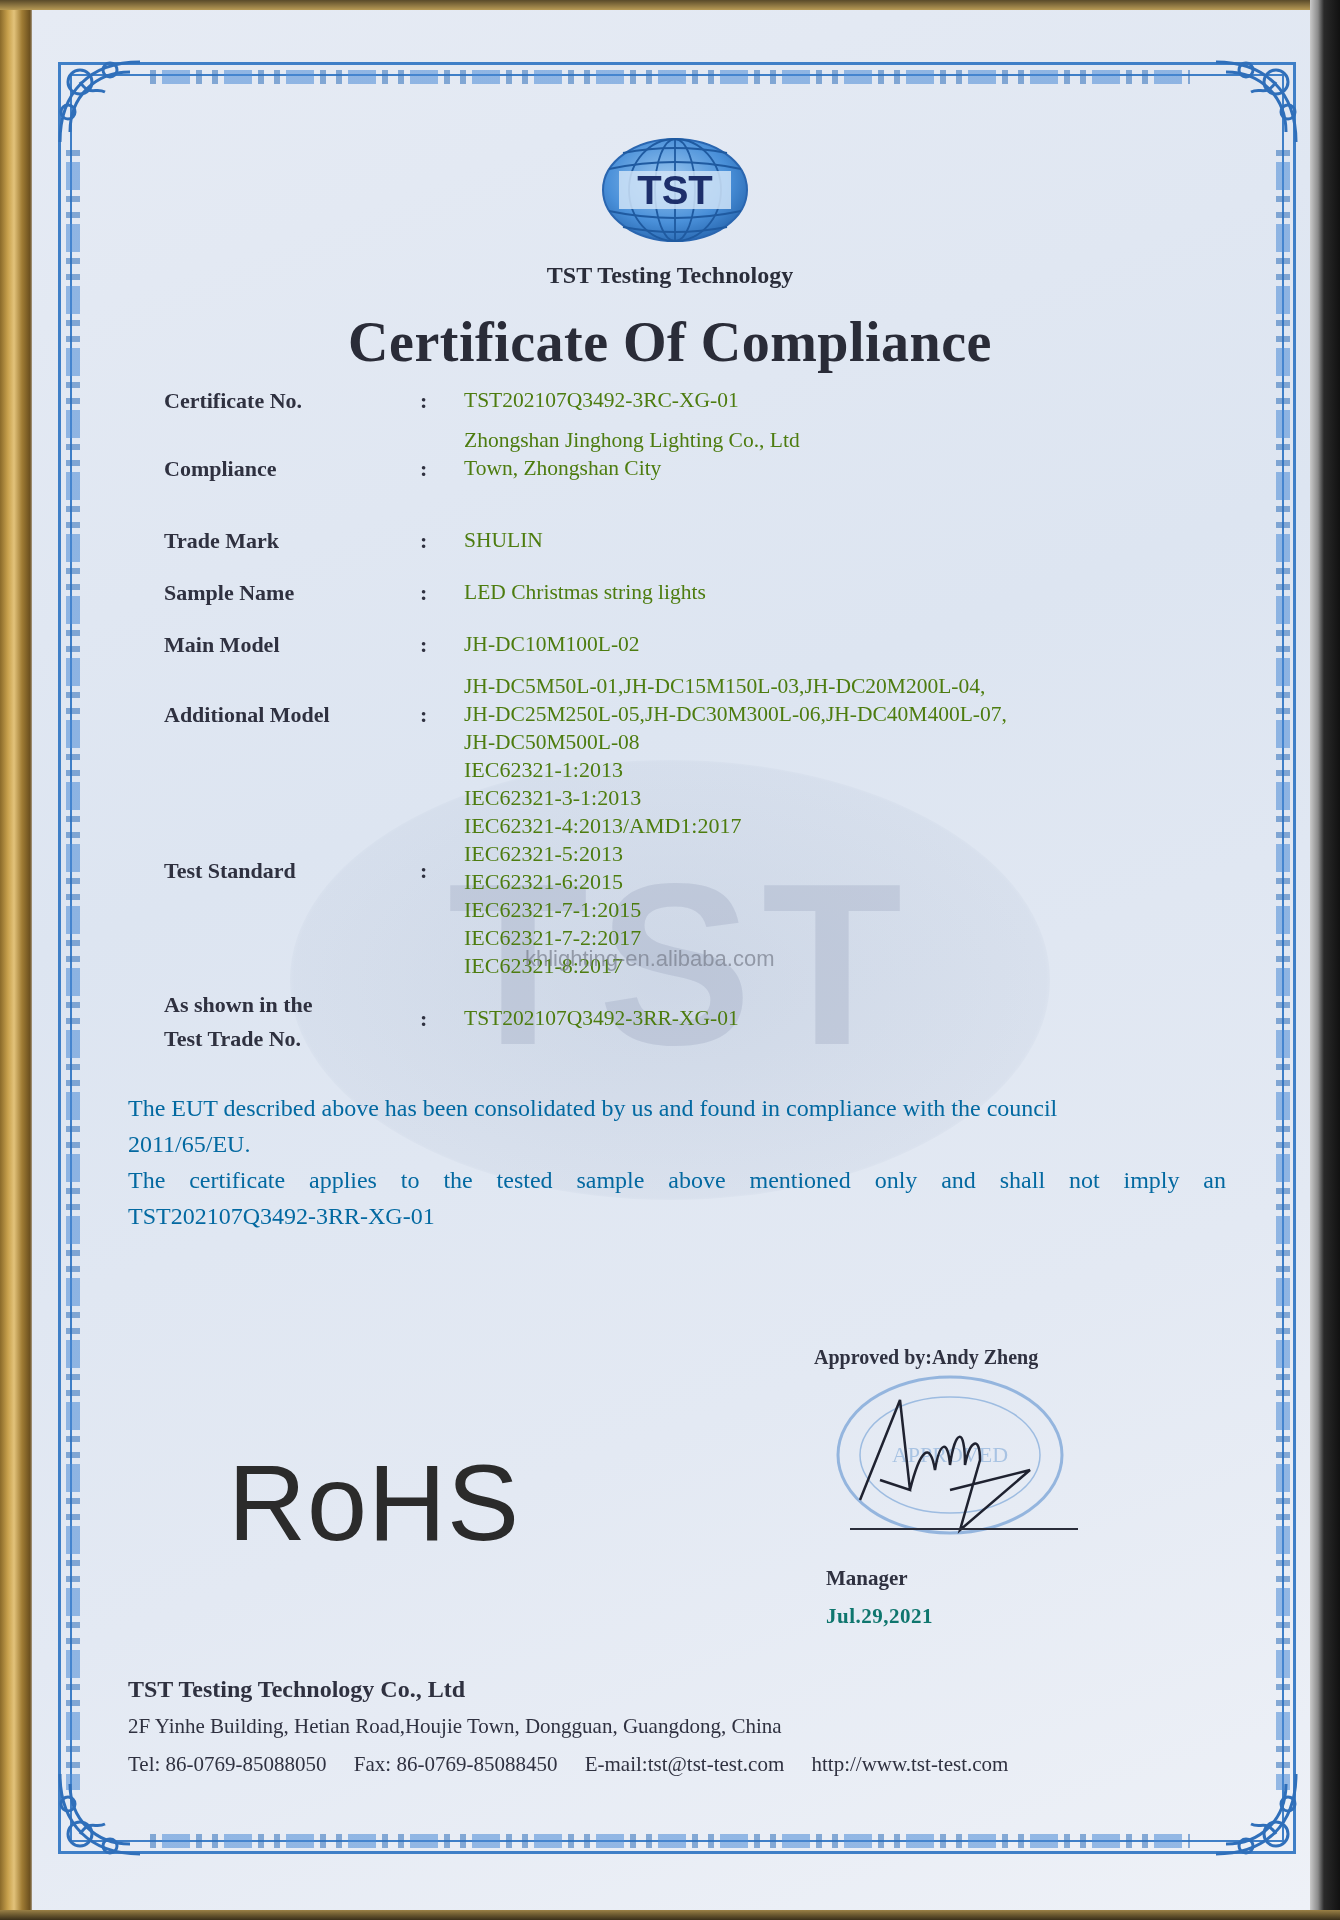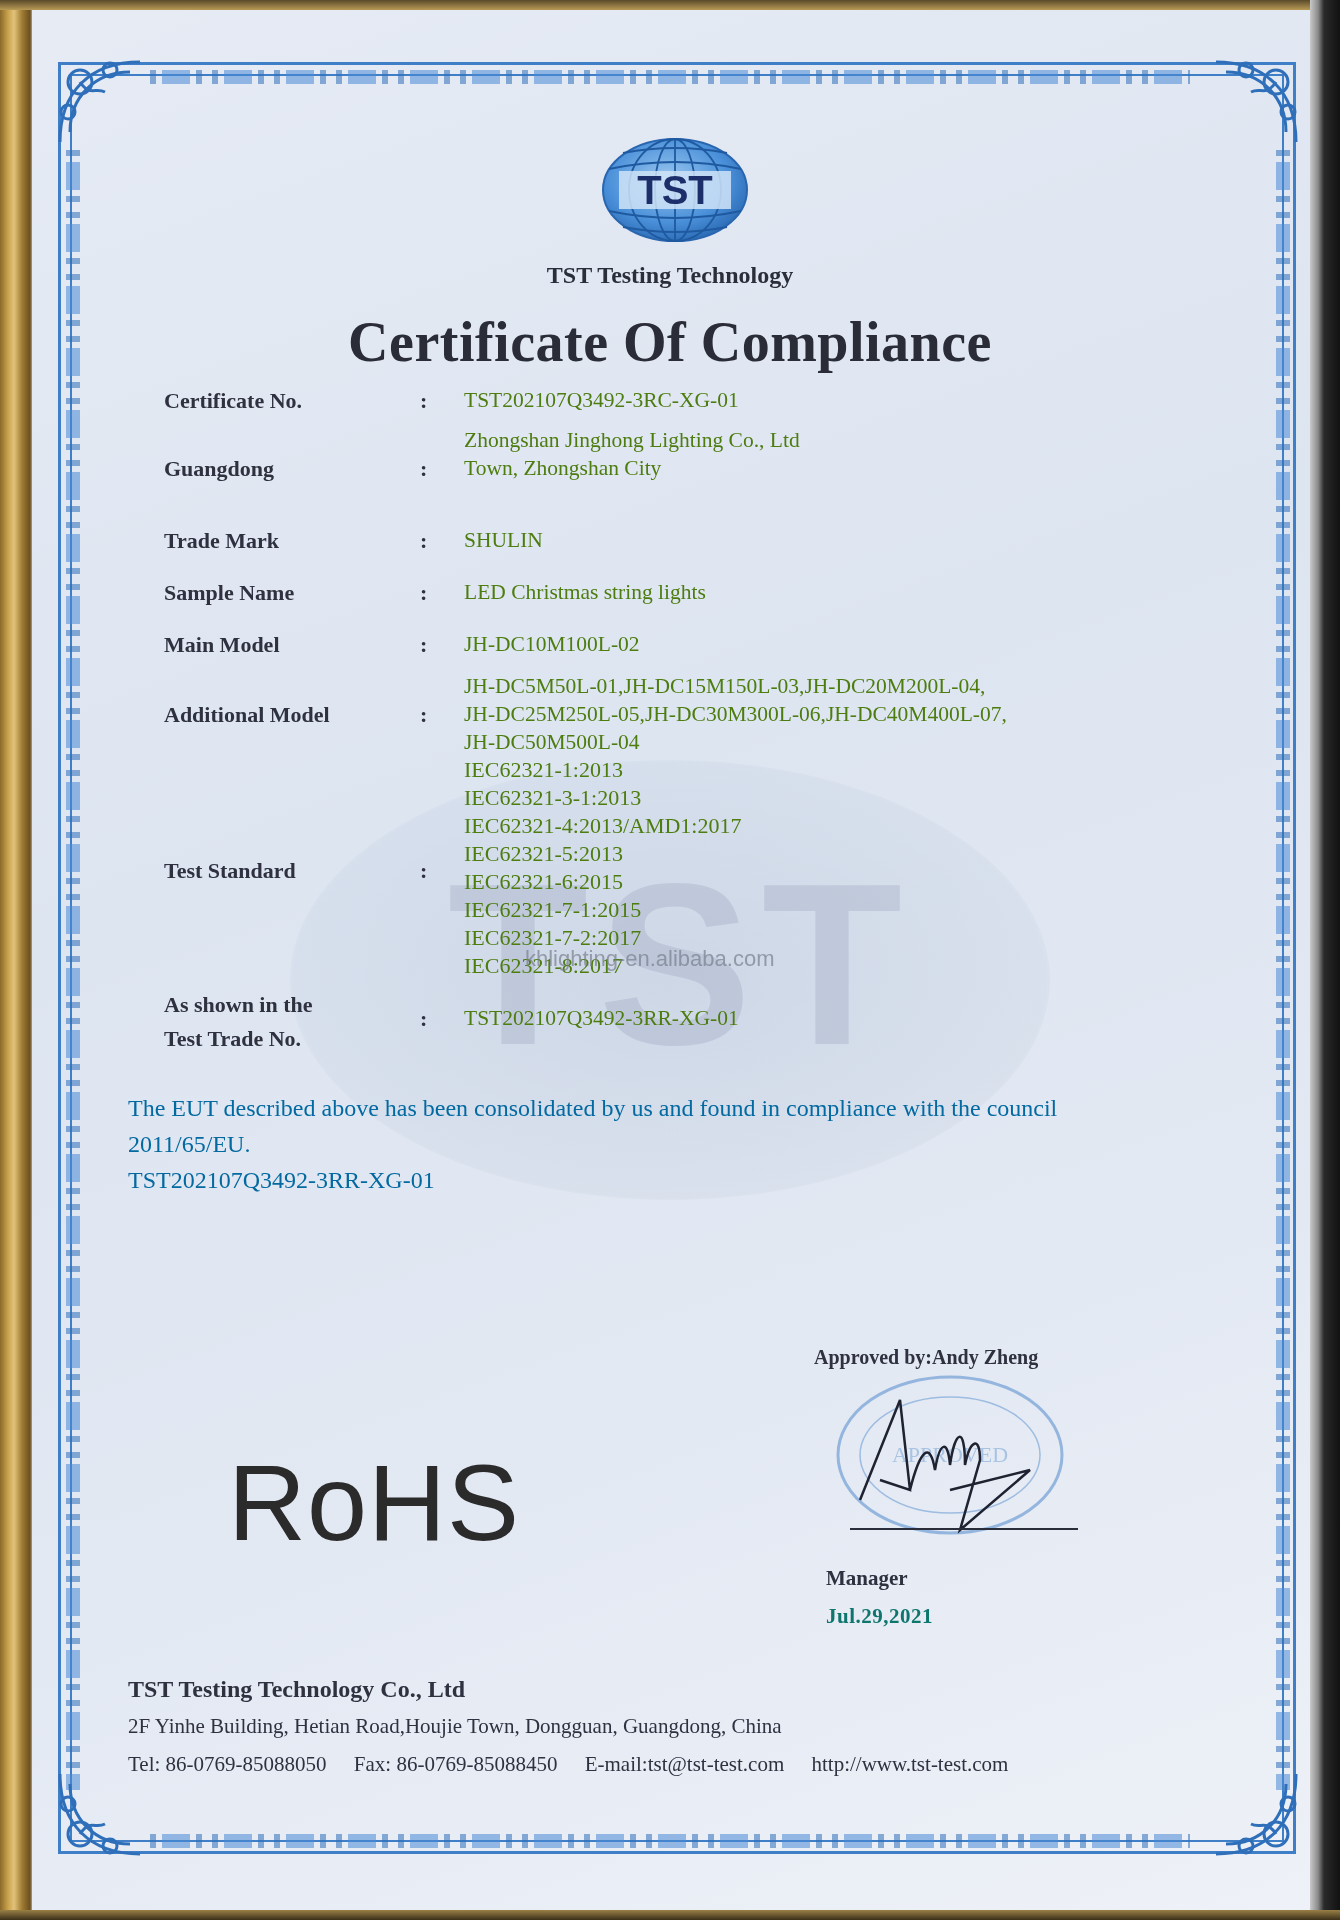--- a/index.html
+++ b/index.html
@@ -146,21 +146,21 @@
   <text x="74" y="67" text-anchor="middle" font-family="Liberation Sans, sans-serif" font-weight="bold" font-size="40" fill="#1d2f6b">TST</text>
 </svg>
 
 <div class="company-head">TST Testing Technology</div>
 <div class="title">Certificate Of Compliance</div>
 
 <div class="field-label" style="top:388px;">Certificate No.</div>
 <div class="field-colon" style="top:388px;">:</div>
 <div class="field-value" style="top:386px;">TST202107Q3492-3RC-XG-01</div>
 
-<div class="field-label" style="top:456px;">Guangdong</div>
+<div class="field-label" style="top:456px;">Compliance</div>
 <div class="field-colon" style="top:456px;">:</div>
 <div class="field-value" style="top:426px;">
   <div>Zhongshan Jinghong Lighting Co., Ltd</div>
   <div>Town, Zhongshan City</div>
 </div>
 
 <div class="field-label" style="top:528px;">Trade Mark</div>
 <div class="field-colon" style="top:528px;">:</div>
 <div class="field-value" style="top:526px;">SHULIN</div>
 
@@ -170,21 +170,21 @@
 
 <div class="field-label" style="top:632px;">Main Model</div>
 <div class="field-colon" style="top:632px;">:</div>
 <div class="field-value" style="top:630px;">JH-DC10M100L-02</div>
 
 <div class="field-label" style="top:702px;">Additional Model</div>
 <div class="field-colon" style="top:702px;">:</div>
 <div class="field-value" style="top:672px;">
   <div>JH-DC5M50L-01,JH-DC15M150L-03,JH-DC20M200L-04,</div>
   <div>JH-DC25M250L-05,JH-DC30M300L-06,JH-DC40M400L-07,</div>
-  <div>JH-DC50M500L-04</div>
+  <div>JH-DC50M500L-08</div>
 </div>
 
 <div class="field-label" style="top:858px;">Test Standard</div>
 <div class="field-colon" style="top:858px;">:</div>
 <div class="field-value" style="top:756px;font-size:22px;">
   <div>IEC62321-1:2013</div>
   <div>IEC62321-3-1:2013</div>
   <div>IEC62321-4:2013/AMD1:2017</div>
   <div>IEC62321-5:2013</div>
   <div>IEC62321-6:2015</div>
@@ -197,20 +197,21 @@
 <div class="field-label" style="top:988px;line-height:34px;">
   <div>As shown in the</div>
   <div>Test Trade No.</div>
 </div>
 <div class="field-colon" style="top:1006px;">:</div>
 <div class="field-value" style="top:1004px;">TST202107Q3492-3RR-XG-01</div>
 
 <div class="body-text" style="top:1090px;">
   <div>The EUT described above has been consolidated by us and found in compliance with the council</div>
   <div>2011/65/EU.</div>
+  <div class="justify">The certificate applies to the tested sample above mentioned only and shall not imply an</div>
   <div>TST202107Q3492-3RR-XG-01</div>
 </div>
 
 <div class="rohs">RoHS</div>
 
 <div class="approved">Approved by:Andy Zheng</div>
 <svg class="stamp" viewBox="0 0 240 170">
   <ellipse cx="120" cy="85" rx="112" ry="78" fill="none" stroke="#7fa8d8" stroke-width="3" opacity="0.8"></ellipse>
   <ellipse cx="120" cy="85" rx="90" ry="58" fill="none" stroke="#7fa8d8" stroke-width="1.5" opacity="0.7"></ellipse>
   <text x="120" y="92" text-anchor="middle" font-family="Liberation Serif, serif" font-size="22" fill="#8fb3dc" opacity="0.7">APPROVED</text>

